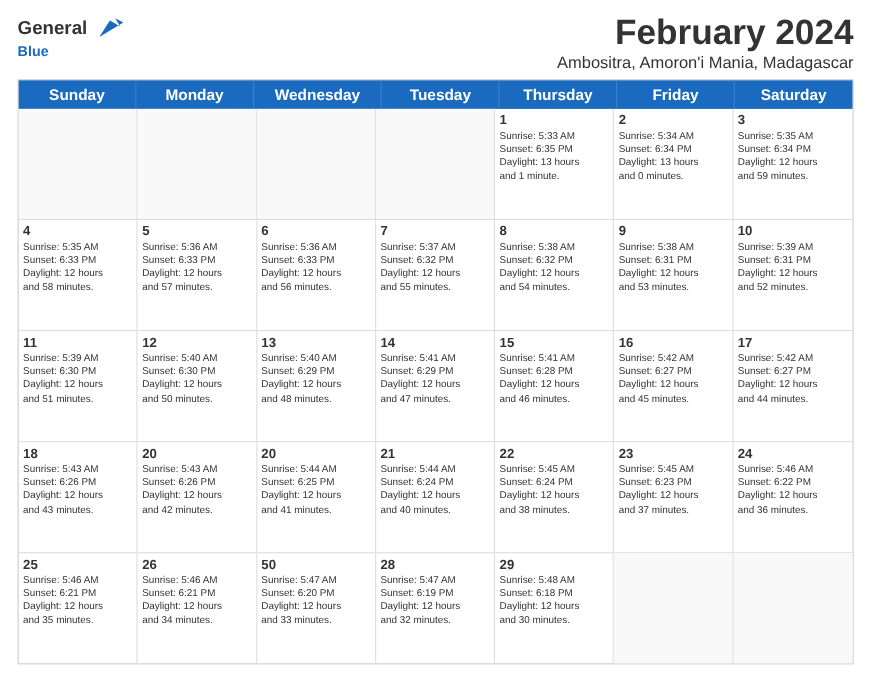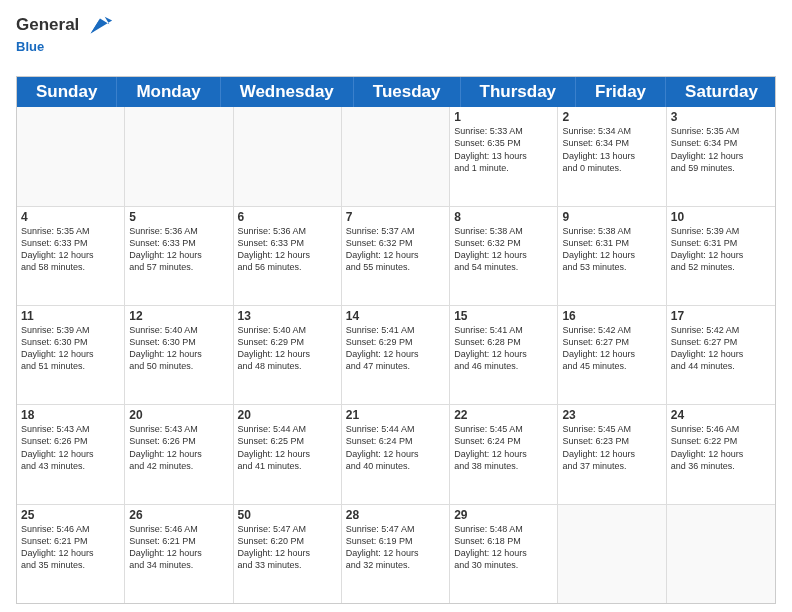--- a/index.html
+++ b/index.html
@@ -9,21 +9,20 @@
       width: 792px;
       height: 612px;
       overflow: hidden;
     }
     .page {
       width: 792px;
       height: 612px;
       padding: 12px 16px 8px 16px;
       display: flex;
       flex-direction: column;
-      gap: 16px;
     }
     .header-row {
       display: flex;
       align-items: flex-start;
       justify-content: space-between;
       margin-bottom: 6px;
     }
     .logo {
       display: flex;
       align-items: center;
@@ -55,21 +54,21 @@
       border: 1px solid #ccc;
     }
     .cal-header {
       display: grid;
       grid-template-columns: repeat(7, 1fr);
       background: #1a6bbf;
     }
     .cal-header-cell {
       color: #fff;
       font-weight: bold;
-      font-size: 17px;
+      font-size: 14px;
       text-align: center;
       padding: 5px 19px;
       border-right: 1px solid #3a80cc;
     }
     .cal-header-cell:last-child { border-right: none; }
     .cal-body {
       flex: 1;
       display: flex;
       flex-direction: column;
     }
@@ -111,20 +110,24 @@
     <div class="logo">
       <div>
         <div style="font-size:17px;font-weight:bold;color:#333;line-height:1.1;">General
           <svg class="logo-icon" viewBox="0 0 30 28" style="display:inline-block;vertical-align:middle;margin-left:2px;">
             <polygon points="5,22 15,6 25,12 20,4 28,8" fill="#1a6bbf"></polygon>
             <polygon points="5,22 15,6 10,18" fill="#1a6bbf"></polygon>
           </svg>
         </div>
         <div style="font-size:13px;font-weight:bold;color:#1a6bbf;line-height:1.1;">Blue</div>
       </div>
+    </div>
+    <div class="title-block">
+      <div class="main-title">February 2024</div>
+      <div class="subtitle">Ambositra, Amoron'i Mania, Madagascar</div>
     </div>
   </div>
 
   <div class="calendar">
     <div class="cal-header" id="cal-header">
         <div class="cal-header-cell">Sunday</div>
         <div class="cal-header-cell">Monday</div>
         <div class="cal-header-cell">Wednesday</div>
         <div class="cal-header-cell">Tuesday</div>
         <div class="cal-header-cell">Thursday</div>

